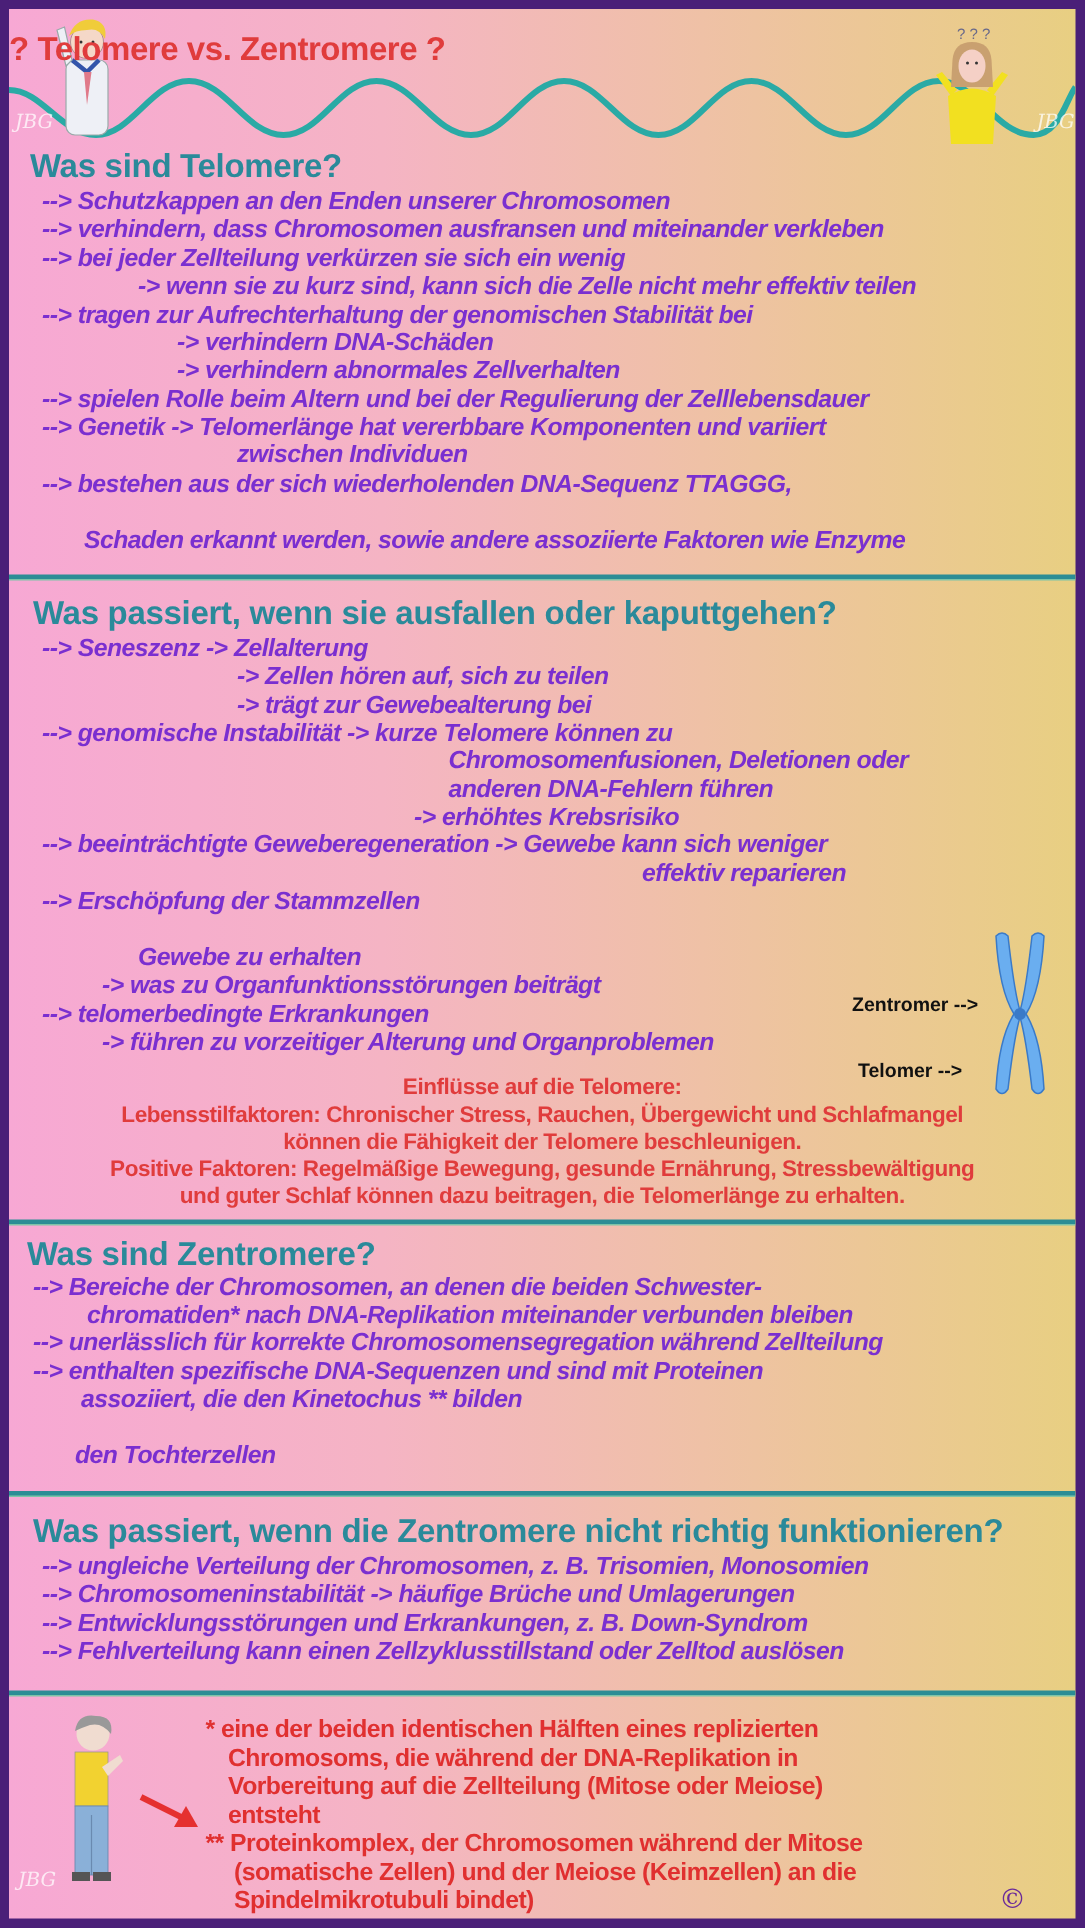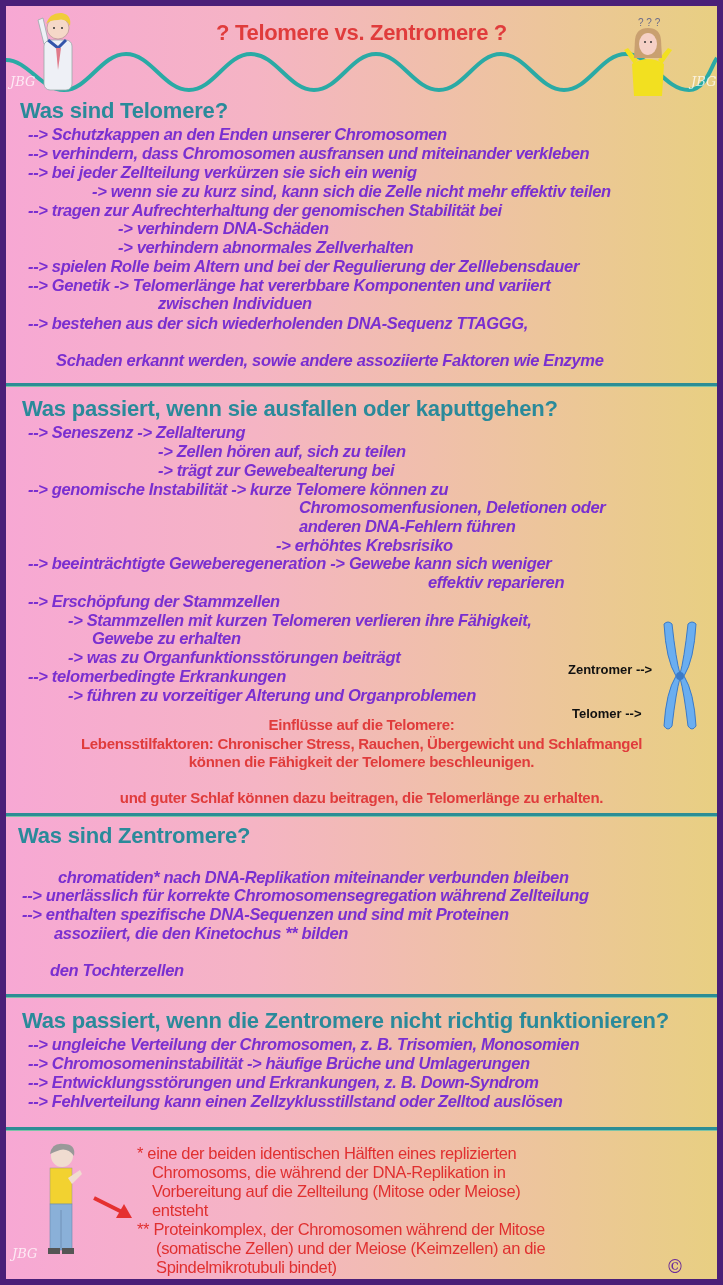--- a/index.html
+++ b/index.html
@@ -8,21 +8,21 @@
     background: #4a1f78;
     font-family: "Liberation Sans", "DejaVu Sans", sans-serif;
   }
   .frame {
     position: absolute; left: 6px; top: 6px; width: 711px; height: 1273px;
     background: linear-gradient(90deg, #f7a8d4 0%, #f5b4c4 35%, #efc1a6 65%, #e8cf82 100%);
     overflow: hidden;
   }
   .header { position: absolute; left: 0; top: 0; width: 711px; height: 90px; }
   .title {
-    position: absolute; left: 0; top: 14px; width: 711px; text-align: center;
+    position: absolute; left: 0; top: 14px; width: 711px; text-align: left;
     color: #e03c3c; font-weight: bold; font-size: 22px; letter-spacing: -0.3px;
   }
   .wave { position: absolute; left: 0; top: 40px; }
   .figure { position: absolute; }
   .jbg { position: absolute; color: rgba(255,255,255,0.75); font-family: "DejaVu Serif", serif; font-style: italic; font-size: 13px; }
   .divider {
     position: absolute; left: 0; width: 711px; height: 3px;
     background: #2c8d95; box-shadow: 0 1px 0 #7cc4a8;
   }
   .heading {
@@ -32,21 +32,21 @@
   .line {
     position: absolute; color: #7a2fd0; font-weight: bold; font-size: 16.5px;
     white-space: nowrap; letter-spacing: -0.35px; font-style: italic;
   }
   .red {
     color: #e03c3c; font-weight: bold; font-size: 15px; white-space: nowrap;
     letter-spacing: -0.3px;
   }
   .center-line { position: absolute; left: 0; width: 711px; text-align: center; }
   .label-black { position: absolute; color: #111; font-weight: bold; font-size: 13px; white-space: nowrap; }
-  .foot { position: absolute; color: #e03030; font-weight: normal; font-size: 16.5px; white-space: nowrap; letter-spacing: -0.35px; }
+  .foot { position: absolute; color: #e03030; font-weight: bold; font-size: 16.5px; white-space: nowrap; letter-spacing: -0.35px; }
   .copy { position: absolute; color: #6a2a9a; font-family: "DejaVu Serif", serif; font-style: italic; font-size: 18px; }
 </style>
 </head>
 <body>
 
 <div class="frame">
 
   <div class="header">
     <svg class="wave" width="711" height="50" viewBox="0 0 711 50">
       <path d="M0,14 C22,14 35,44 58,44 C82,44 95,8 120,8 C145,8 158,44 183,44 C208,44 220,8 245,8 C270,8 283,44 308,44 C333,44 345,8 370,8 C395,8 408,44 433,44 C458,44 470,8 495,8 C520,8 533,44 558,44 C583,44 595,8 620,8 C645,8 658,44 683,44 C700,44 705,20 711,12" fill="none" stroke="#2aaaa5" stroke-width="4"></path>
@@ -99,41 +99,42 @@
   <div class="line" style="left:22px;top:417px">--&gt; Seneszenz -&gt; Zellalterung</div>
   <div class="line" style="left:152px;top:436px">-&gt;  Zellen hören auf, sich zu teilen</div>
   <div class="line" style="left:152px;top:455px">-&gt;  trägt zur Gewebealterung bei</div>
   <div class="line" style="left:22px;top:474px">--&gt; genomische Instabilität -&gt; kurze Telomere können zu</div>
   <div class="line" style="left:293px;top:492px">Chromosomenfusionen, Deletionen oder</div>
   <div class="line" style="left:293px;top:511px">anderen DNA-Fehlern führen</div>
   <div class="line" style="left:270px;top:530px">-&gt; erhöhtes Krebsrisiko</div>
   <div class="line" style="left:22px;top:548px">--&gt; beeinträchtigte Geweberegeneration -&gt; Gewebe kann sich weniger</div>
   <div class="line" style="left:422px;top:567px">effektiv reparieren</div>
   <div class="line" style="left:22px;top:586px">--&gt; Erschöpfung der Stammzellen</div>
-  <div class="line" style="left:62px;top:605px">-&gt; Stammzellen mit kurzen Telomeren verlieren ihre Fähigkeit,</div>
   <div class="line" style="left:86px;top:623px">Gewebe zu erhalten</div>
   <div class="line" style="left:62px;top:642px">-&gt; was zu Organfunktionsstörungen beiträgt</div>
   <div class="line" style="left:22px;top:661px">--&gt; telomerbedingte Erkrankungen</div>
   <div class="line" style="left:62px;top:680px">-&gt; führen zu vorzeitiger Alterung und Organproblemen</div>
 
   <div class="label-black" style="left:562px;top:656px">Zentromer --&gt;</div>
   <div class="label-black" style="left:566px;top:700px">Telomer --&gt;</div>
   <svg class="figure" style="left:652px;top:614px" width="44" height="112" viewBox="0 0 44 112">
     <path d="M6,4 Q10,0 14,4 Q18,40 22,54 Q26,40 30,4 Q34,0 38,4 Q36,40 26,56 Q36,72 38,106 Q34,112 30,106 Q26,72 22,58 Q18,72 14,106 Q10,112 6,106 Q8,72 18,56 Q8,40 6,4 Z" fill="#6aaef0" stroke="#3a7ac8" stroke-width="1"></path>
     <circle cx="22" cy="56" r="4" fill="#3a7ac8"></circle>
   </svg>
 
   <div class="red center-line" style="top:710px">Einflüsse auf die Telomere:</div>
   <div class="red center-line" style="top:729px">Lebensstilfaktoren: Chronischer Stress, Rauchen, Übergewicht und Schlafmangel</div>
   <div class="red center-line" style="top:747px">können die Fähigkeit der Telomere beschleunigen.</div>
+  <div class="red center-line" style="top:765px">Positive Faktoren: Regelmäßige Bewegung, gesunde Ernährung, Stressbewältigung</div>
   <div class="red center-line" style="top:783px">und guter Schlaf können dazu beitragen, die Telomerlänge zu erhalten.</div>
 
   <div class="divider" style="top:807px"></div>
 
   <div class="heading" style="top:817px;left:12px">Was sind Zentromere?</div>
+  <div class="line" style="left:16px;top:843px">--&gt;  Bereiche der Chromosomen, an denen die beiden Schwester-</div>
   <div class="line" style="left:52px;top:862px">chromatiden* nach DNA-Replikation miteinander verbunden bleiben</div>
   <div class="line" style="left:16px;top:880px">--&gt; unerlässlich für korrekte Chromosomensegregation während Zellteilung</div>
   <div class="line" style="left:16px;top:899px">--&gt; enthalten spezifische DNA-Sequenzen und sind mit Proteinen</div>
   <div class="line" style="left:48px;top:918px">assoziiert, die den Kinetochus ** bilden</div>
   <div class="line" style="left:44px;top:955px">den Tochterzellen</div>
 
   <div class="divider" style="top:988px"></div>
 
   <div class="heading" style="top:1002px;left:16px">Was passiert, wenn die Zentromere nicht richtig funktionieren?</div>
   <div class="line" style="left:22px;top:1029px">--&gt; ungleiche Verteilung der Chromosomen, z. B. Trisomien, Monosomien</div>

